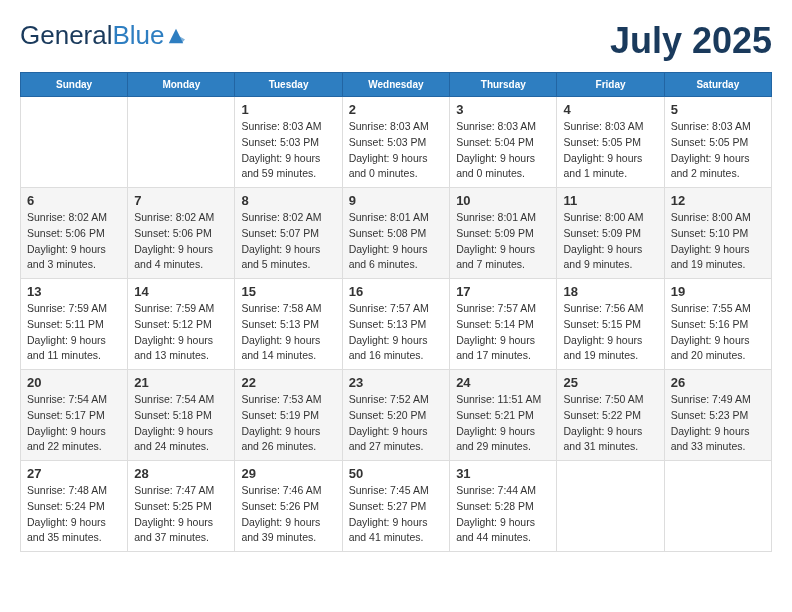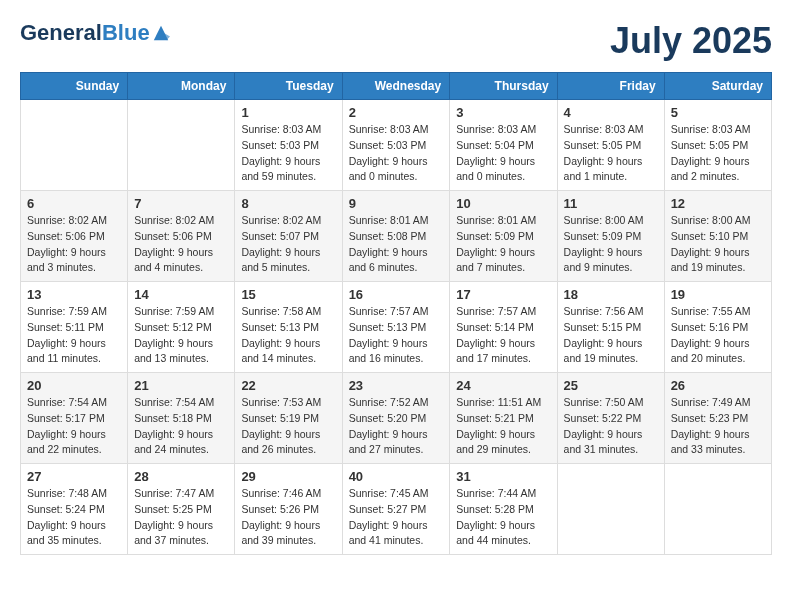--- a/index.html
+++ b/index.html
@@ -17,22 +17,22 @@
       margin-bottom: 10px;
     }
     .logo {
       display: flex;
       flex-direction: column;
       align-items: flex-start;
     }
     .logo-text {
       display: flex;
       align-items: center;
-      font-size: 22px;
-      font-weight: bold;
+      font-size: 26px;
+      font-weight: normal;
       color: #1a3a5c;
       text-align: center;
     }
     .logo-general { color: #1a3a5c; }
     .logo-blue { color: #2e7ec1; }
     .logo-icon {
       width: 18px;
       height: 18px;
       margin-left: 2px;
     }
@@ -50,22 +50,22 @@
     }
     .calendar {
       width: 100%;
       border-collapse: collapse;
       border: 1px solid #ccc;
     }
     .calendar th {
       background: #2e7ec1;
       color: #fff;
       padding: 6px 8px;
-      font-size: 12px;
-      text-align: right;
+      font-size: 10px;
+      text-align: center;
       border: 1px solid #2265a3;
     }
     .calendar td {
       vertical-align: top;
       padding: 5px 6px;
       border: 1px solid #ddd;
       font-size: 11px;
       color: #333;
       width: 108px;
       min-height: 80px;
@@ -247,21 +247,21 @@
         </td>
         <td>
           <span class="day-number">28</span>
           <div class="day-info"><span>Sunrise: 7:47 AM</span><br><span>Sunset: 5:25 PM</span><br><span>Daylight: 9 hours</span><br><span>and 37 minutes.</span></div>
         </td>
         <td>
           <span class="day-number">29</span>
           <div class="day-info"><span>Sunrise: 7:46 AM</span><br><span>Sunset: 5:26 PM</span><br><span>Daylight: 9 hours</span><br><span>and 39 minutes.</span></div>
         </td>
         <td>
-          <span class="day-number">40</span>
+          <span class="day-number">50</span>
           <div class="day-info"><span>Sunrise: 7:45 AM</span><br><span>Sunset: 5:27 PM</span><br><span>Daylight: 9 hours</span><br><span>and 41 minutes.</span></div>
         </td>
         <td>
           <span class="day-number">31</span>
           <div class="day-info"><span>Sunrise: 7:44 AM</span><br><span>Sunset: 5:28 PM</span><br><span>Daylight: 9 hours</span><br><span>and 44 minutes.</span></div>
         </td>
         <td class="empty-cell"></td>
         <td class="empty-cell"></td>
       </tr>
     </tbody>

